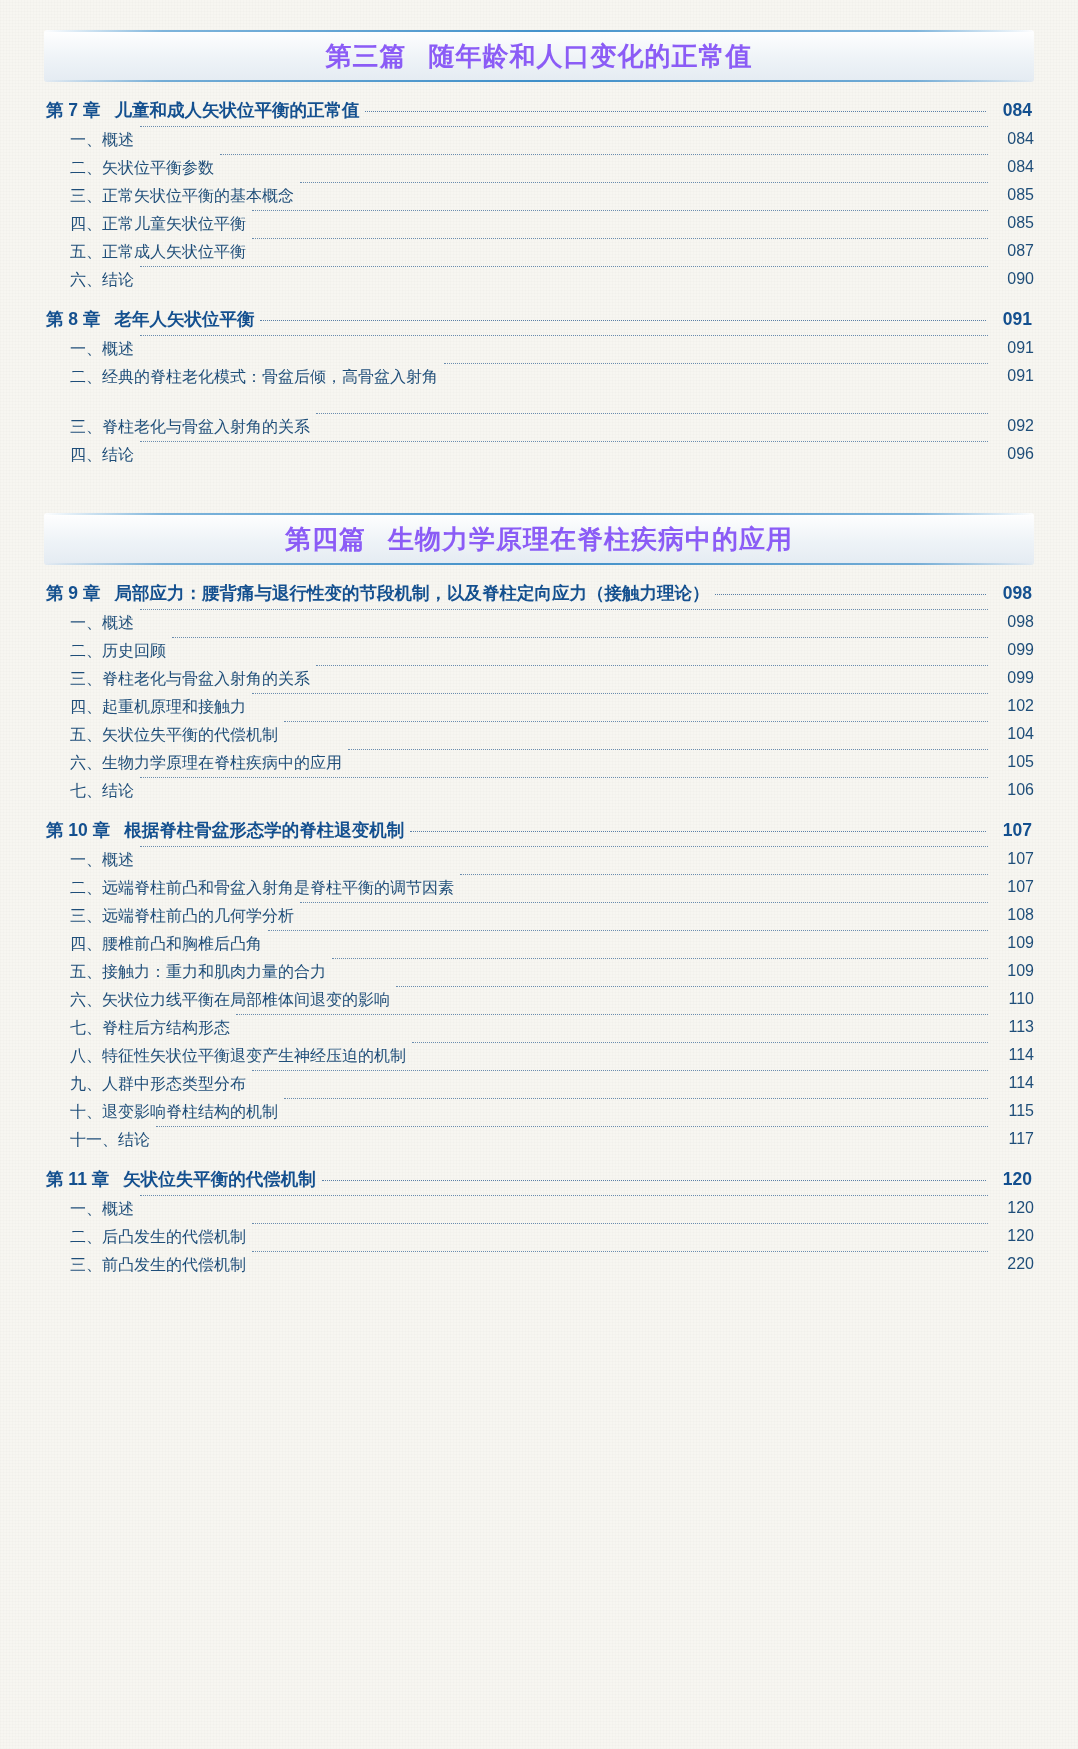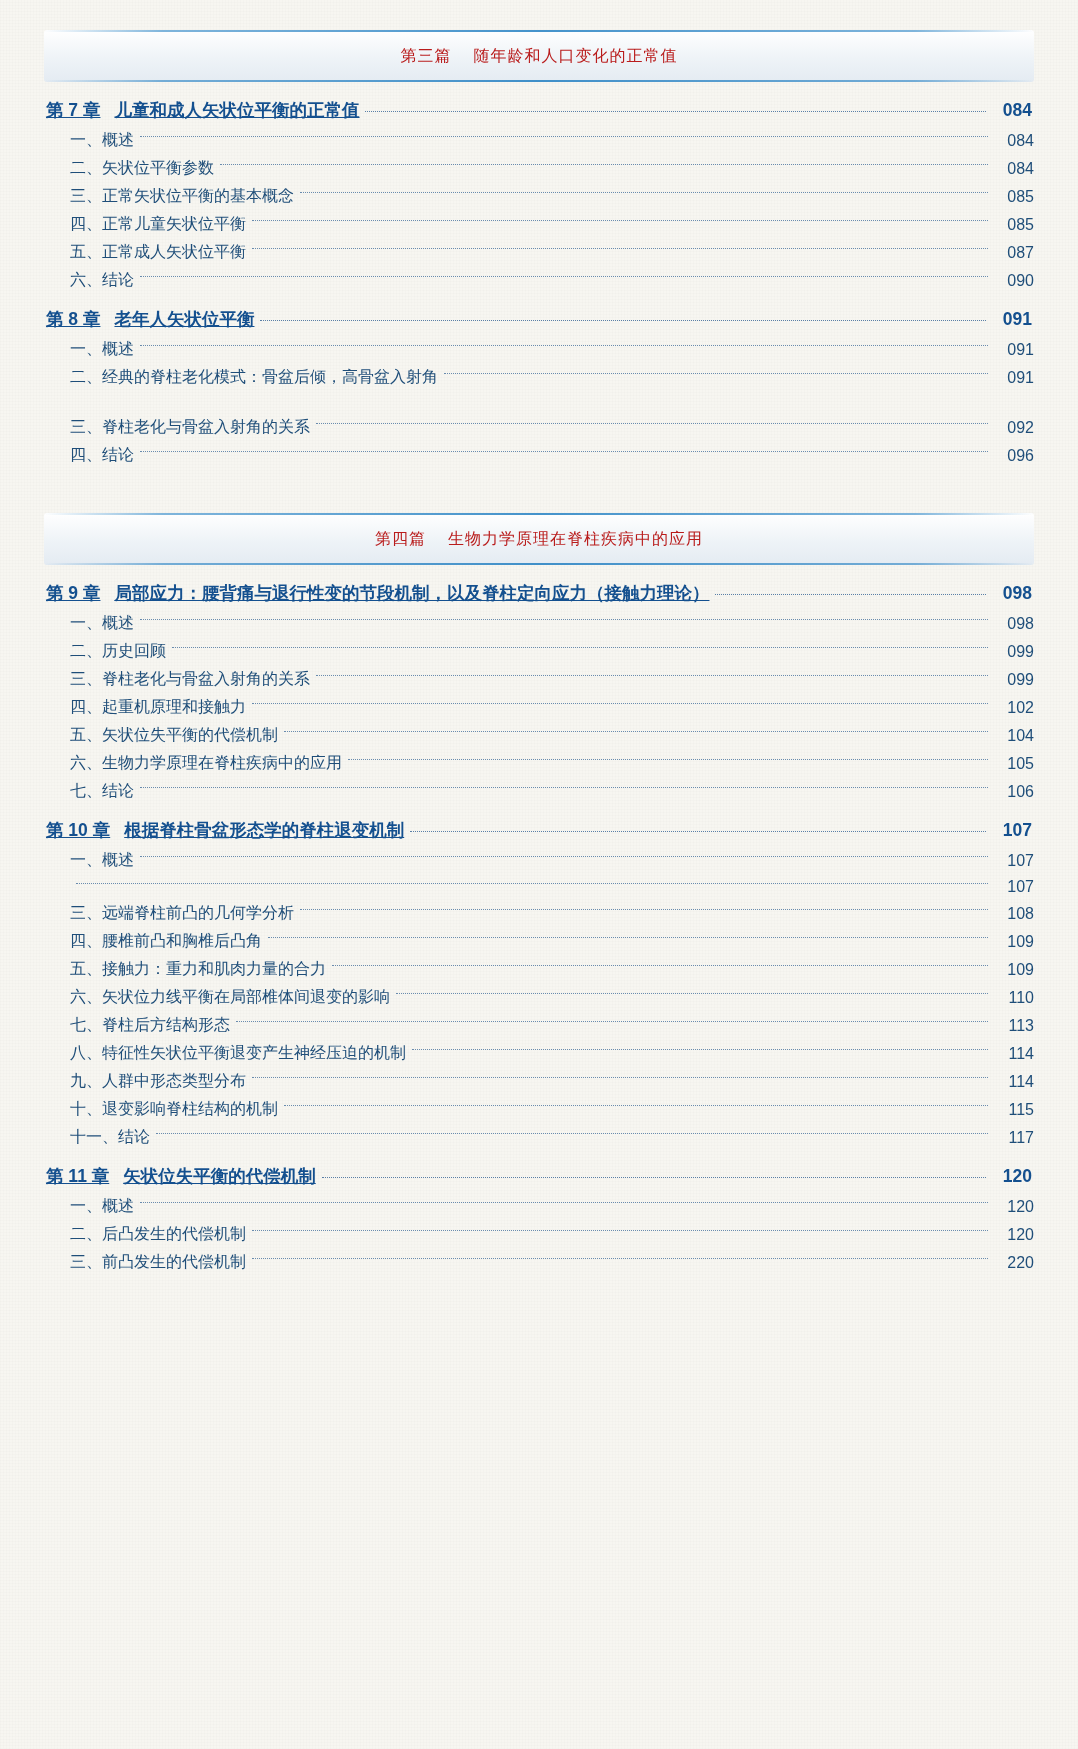--- a/index.html
+++ b/index.html
@@ -51,58 +51,58 @@
   .part-band .band-line-bottom {
     position: absolute;
     left: 0; right: 0;
     height: 2px;
     background: linear-gradient(90deg, rgba(22,120,190,0) 0%, rgba(22,120,190,0.55) 12%, rgba(22,120,190,0.8) 50%, rgba(22,120,190,0.55) 88%, rgba(22,120,190,0) 100%);
   }
   .part-band .band-line-top { top: 0; }
   .part-band .band-line-bottom { bottom: 0; }
   .part-title {
     position: relative;
-    font-size: 16px;
-    font-weight: normal;
-    color: #b91c1c;
+    font-size: 26px;
+    font-weight: bold;
+    color: #8b5cf6;
     letter-spacing: 1px;
     white-space: nowrap;
   }
   .part-title .part-no { margin-right: 22px; }
 
   
   .chapter {
     display: flex;
     align-items: baseline;
     font-size: 17.5px;
     font-weight: bold;
     color: #14508f;
     margin: 16px 0 8px 0;
     padding: 0 2px;
   }
-  .chapter .ch-label { white-space: nowrap; text-decoration: underline; }
+  .chapter .ch-label { white-space: nowrap; }
   .chapter .ch-label .ch-no { margin-right: 14px; }
   .chapter .leader {
     flex: 1 1 auto;
     margin: 0 6px 0 6px;
     border-bottom: 1.5px dotted #5a7fa6;
     transform: translateY(-4px);
     min-width: 12px;
   }
   .chapter .pageno {
     white-space: nowrap;
     font-weight: bold;
     min-width: 40px;
     text-align: right;
   }
 
   
   .section {
     display: flex;
-    align-items: center;
+    align-items: flex-start;
     font-size: 16px;
     color: #1f4e79;
     margin: 7px 0 7px 0;
     padding-left: 26px;
   }
   .section .sec-label { white-space: nowrap; }
   .section .leader {
     flex: 1 1 auto;
     margin: 0 6px 0 6px;
     border-bottom: 1.4px dotted #6a8cae;
@@ -258,20 +258,21 @@
     </span>
     <span class="leader"></span>
     <span class="pageno">107</span>
   </div>
   <div class="section">
     <span class="sec-label">一、概述</span>
     <span class="leader"></span>
     <span class="pageno">107</span>
   </div>
   <div class="section">
+    <span class="sec-label">二、远端脊柱前凸和骨盆入射角是脊柱平衡的调节因素</span>
     <span class="leader"></span>
     <span class="pageno">107</span>
   </div>
   <div class="section">
     <span class="sec-label">三、远端脊柱前凸的几何学分析</span>
     <span class="leader"></span>
     <span class="pageno">108</span>
   </div>
   <div class="section">
     <span class="sec-label">四、腰椎前凸和胸椎后凸角</span>

